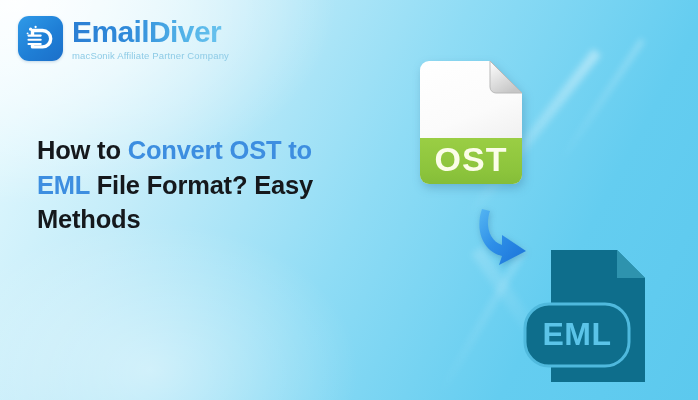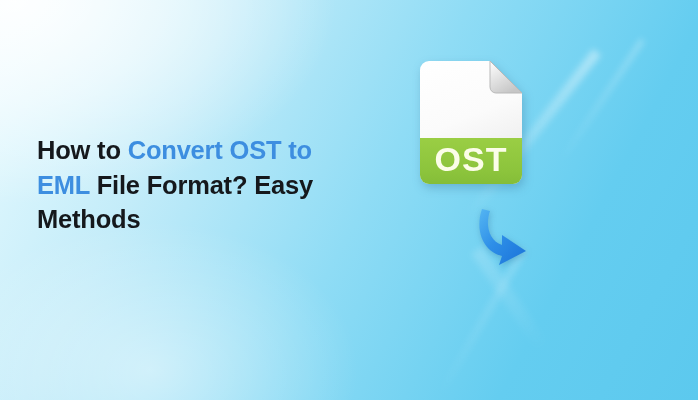--- a/index.html
+++ b/index.html
@@ -161,20 +161,37 @@
 <body>
 
 <div class="banner">
 
   <div class="glow-bl"></div>
   <div class="streak streak-a"></div>
   <div class="streak streak-b"></div>
   <div class="streak streak-c"></div>
   <div class="streak streak-d"></div>
 
+  <div class="logo">
+    <div class="logo-mark">
+      <svg width="45" height="45" viewBox="0 0 45 45" aria-hidden="true">
+
+        <path d="M14.5 14.5 H24.5 a8.2 8.2 0 0 1 0 16.4 H14.5 Z" fill="none" stroke="#ffffff" stroke-width="3.4" stroke-linejoin="round"></path>
+        <rect x="10.5" y="19.6" width="12.2" height="8.4" fill="#1f7fd6"></rect>
+        <path d="M10.5 19.6 H22.7 M10.5 23.8 H22.7 M10.5 28.0 H22.7" stroke="#ffffff" stroke-width="2.1" stroke-linecap="round"></path>
+        <circle cx="12.6" cy="13.2" r="1.6" fill="#ffffff"></circle>
+        <circle cx="17.6" cy="11.0" r="1.15" fill="#ffffff"></circle>
+        <circle cx="9.6" cy="17.4" r="0.95" fill="#ffffff"></circle>
+      </svg>
+    </div>
+    <div class="logo-text">
+      <div class="logo-word">EmailDiver</div>
+      <div class="logo-tagline">macSonik Affiliate Partner Company</div>
+    </div>
+  </div>
 
   <div class="headline-wrap">
     <div class="accent-bar"></div>
     <h1 class="headline">
       <span>How to </span><span class="hl-blue">Convert OST to EML</span><span> File Format? Easy Methods</span>
     </h1>
   </div>
 
   <div class="ost-icon">
     <svg width="118" height="133" viewBox="0 0 118 133" aria-hidden="true">
@@ -223,14 +240,25 @@
       <path d="M10 2
                C 3 22, 10 44, 30 49
                L 27 58
                L 54 44
                L 30 28
                L 30 38
                C 17 34, 13 18, 18 4 Z" fill="url(#arrGrad)"></path>
     </svg>
   </div>
 
+  <div class="eml-icon">
+    <svg width="136" height="140" viewBox="0 0 136 140" aria-hidden="true">
+
+      <path d="M30 4 H96 L124 32 V136 H30 Z" fill="#0e6e8c"></path>
+
+      <path d="M96 4 L124 32 H96 Z" fill="#2e93ae"></path>
+
+      <rect x="4" y="58" width="104" height="62" rx="24" ry="24" fill="#0e6e8c" stroke="#4fb9dd" stroke-width="3"></rect>
+      <text x="56" y="99" text-anchor="middle" font-family="Liberation Sans, sans-serif" font-size="32" font-weight="bold" fill="#5bc4e8" letter-spacing="0.5">EML</text>
+    </svg>
+  </div>
 
 </div>
 
 </body></html>

